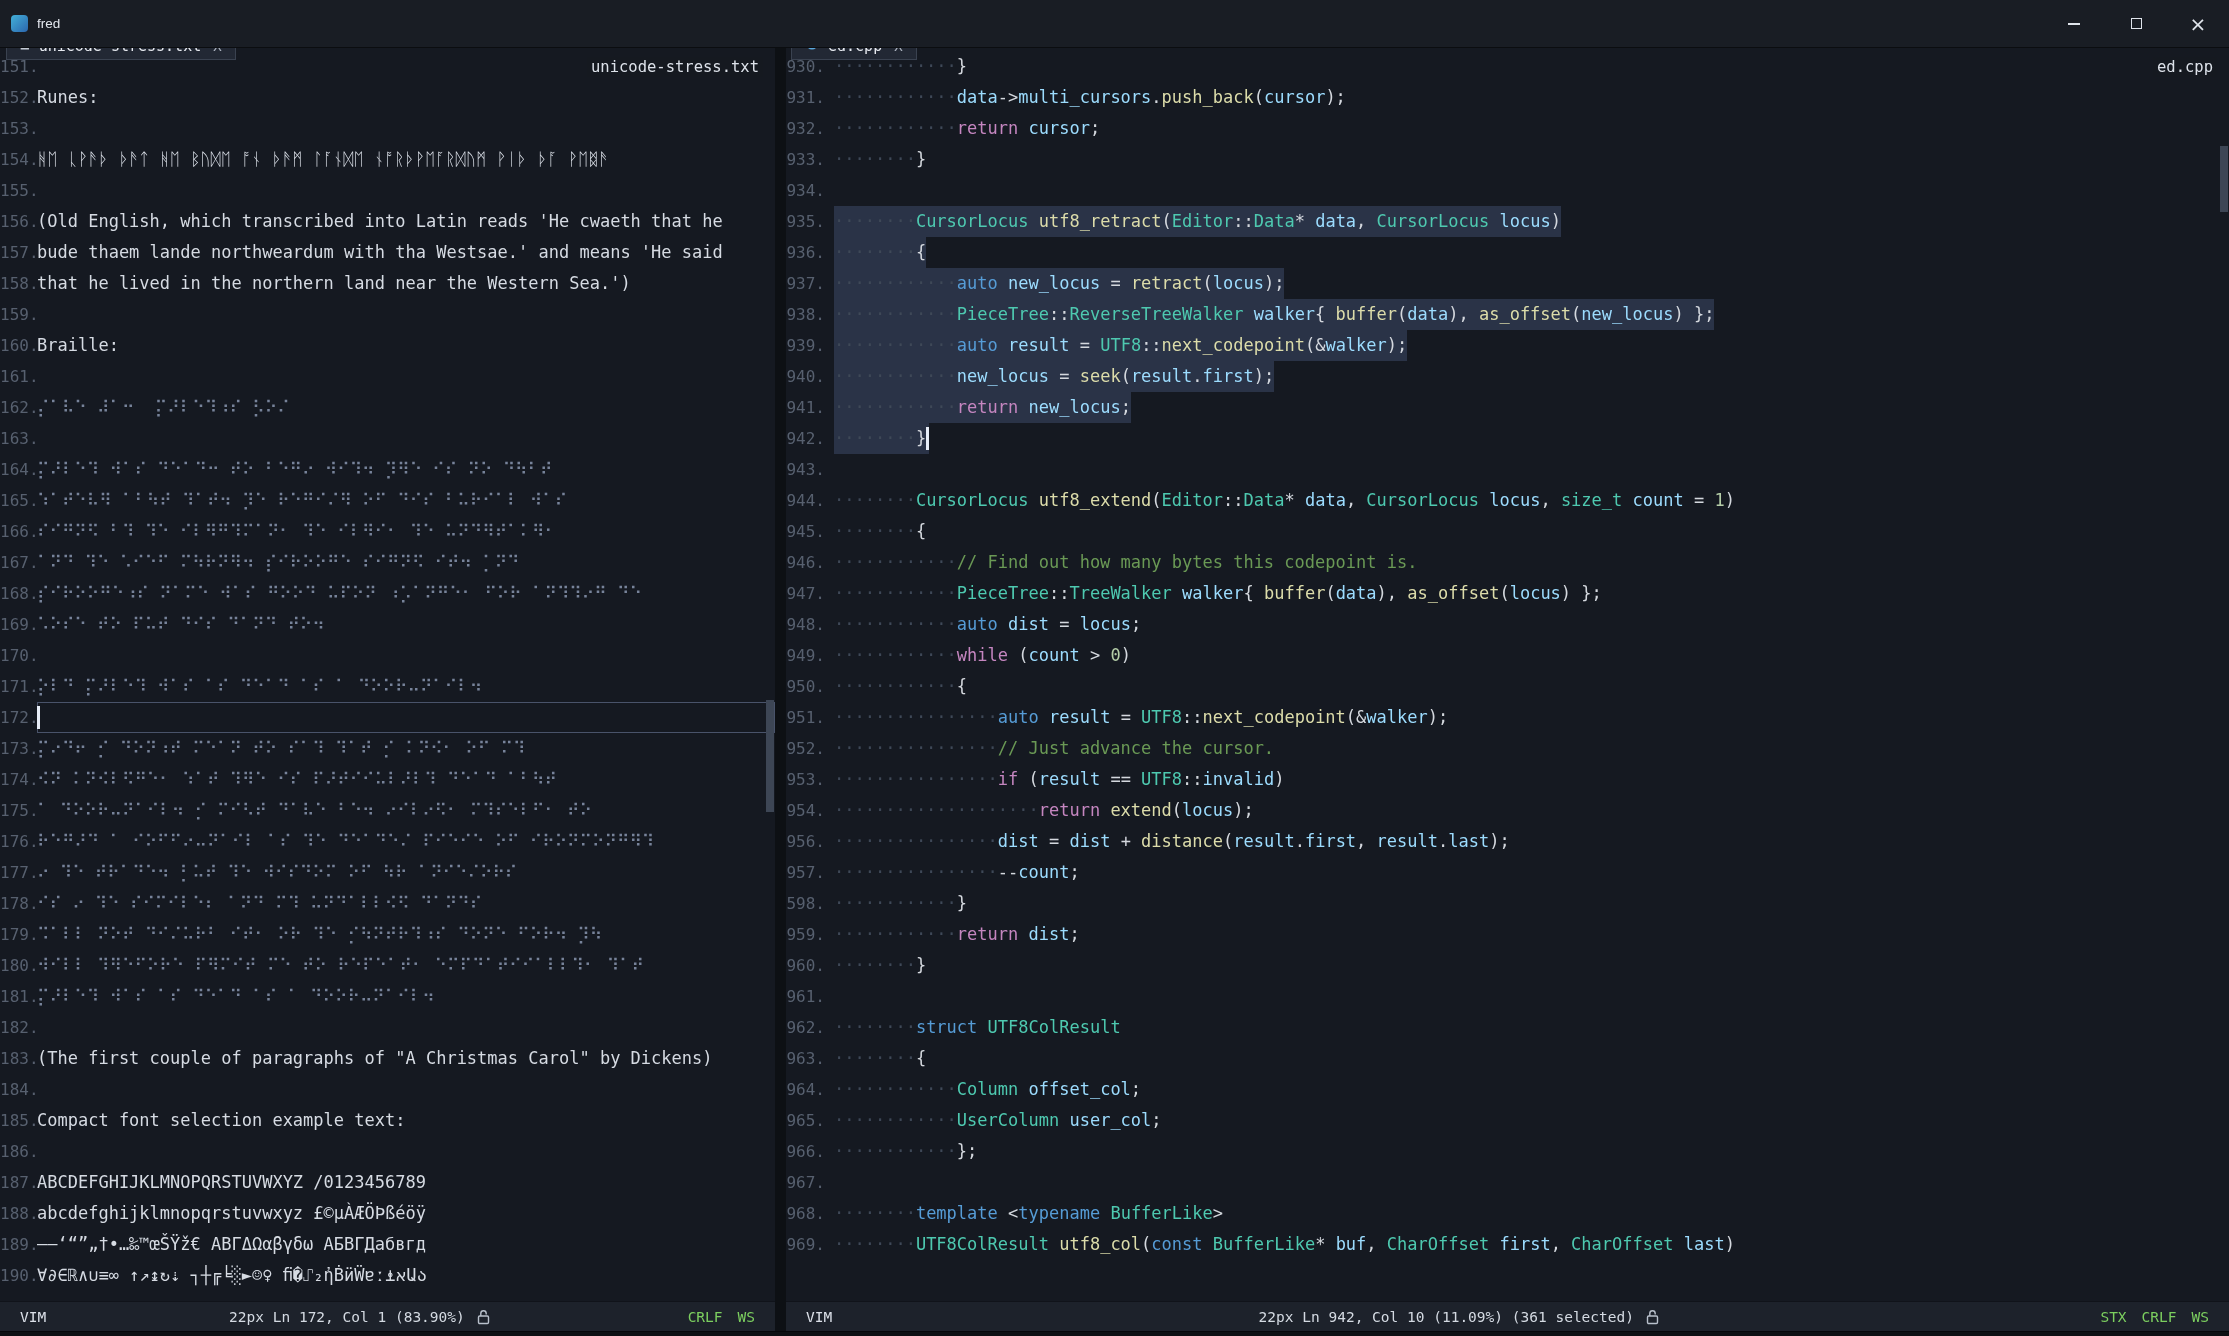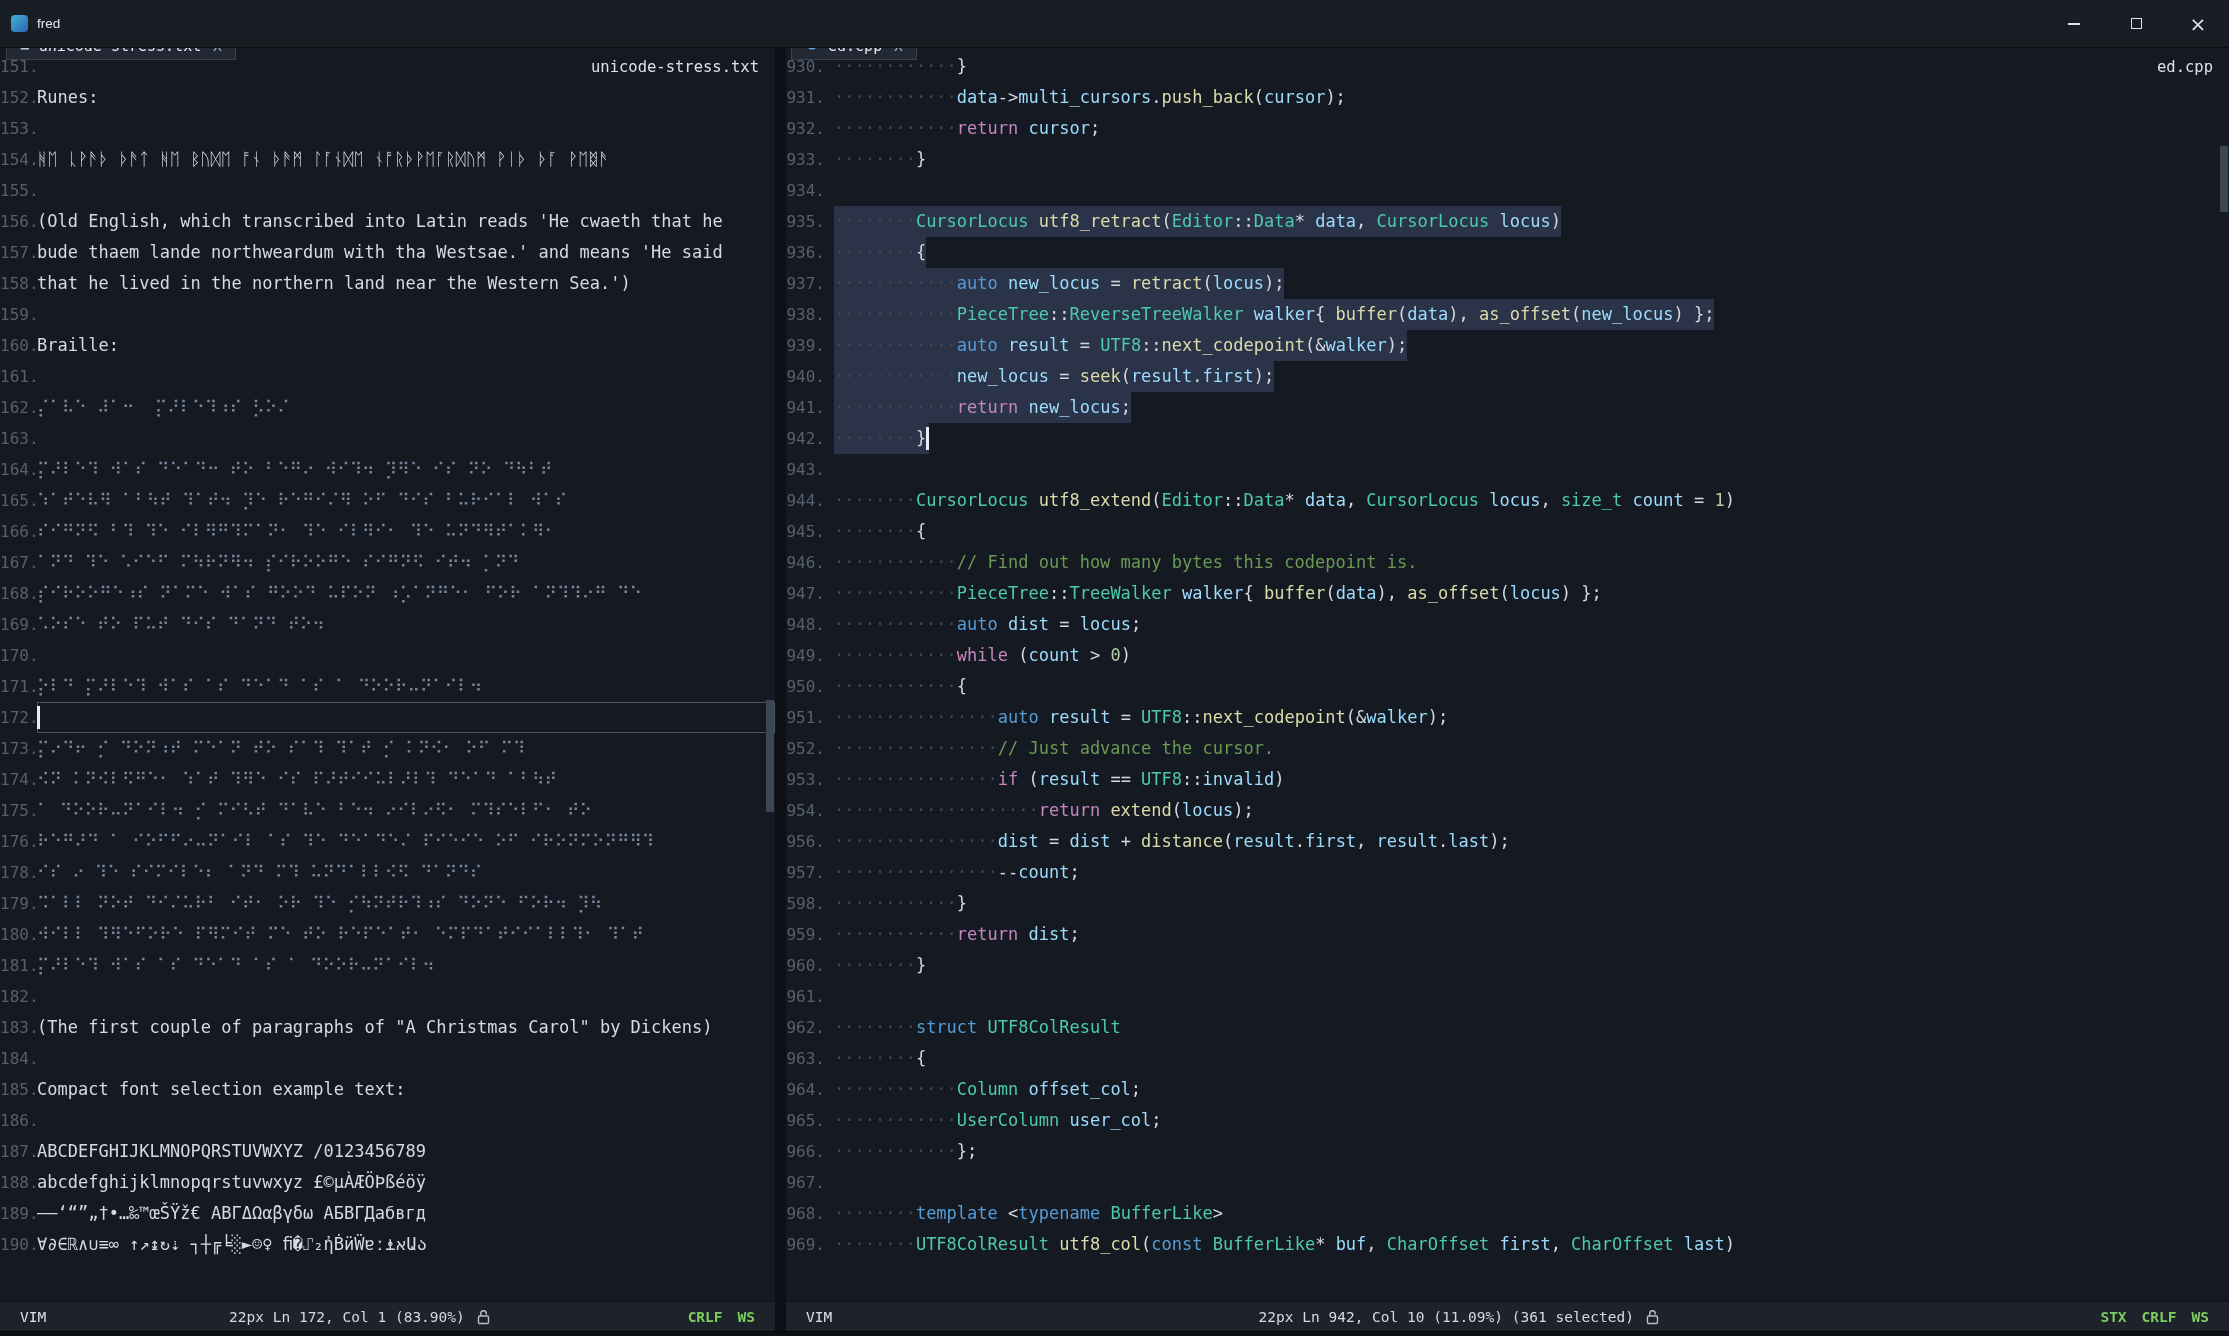--- a/index.html
+++ b/index.html
@@ -63,21 +63,21 @@
   .pane-left .sb .thumb{top:668px;height:112px}
   .pane-right .sb .thumb{top:114px;height:66px}
 
   
   .statusbar{position:absolute;left:0;right:0;bottom:0;height:30px;background:#1d222b;border-top:1px solid #10131a;display:flex;align-items:center;font-family:"DejaVu Sans Mono","DejaVu Sans",monospace;font-size:14.5px;color:#d4dae2;padding:0 20px;z-index:12}
   .mode{color:#dbe0e8}
   .sp{flex:1}
   .pos{color:#d4dae2}
   .lock{margin-left:12px;display:flex;align-items:center}
   .flags{display:flex}
-  .flag{color:#7ccf5f;margin-left:15px;font-weight:700}
+  .flag{color:#7ccf5f;margin-left:15px;font-weight:400}
 
   .bottom-edge{position:absolute;left:0;right:0;bottom:0;height:5px;background:#0d1014;border-top:1px solid #05070a;z-index:20}
 </style>
 </head>
 <body>
 
 <div class="window">
 
   <div class="titlebar">
     <span class="app-icon"></span>
@@ -120,20 +120,21 @@
             <div class="row"><span class="lnum">167.</span><span class="content"><span class="txt"><span class="tok-braille">⠁⠝⠙ ⠹⠑ ⠡⠊⠑⠋ ⠍⠳⠗⠝⠻⠲ ⡎⠊⠗⠕⠕⠛⠑ ⠎⠊⠛⠝⠫ ⠊⠞⠲ ⡁⠝⠙</span></span></span></div>
             <div class="row"><span class="lnum">168.</span><span class="content"><span class="txt"><span class="tok-braille">⡎⠊⠗⠕⠕⠛⠑⠰⠎ ⠝⠁⠍⠑ ⠺⠁⠎ ⠛⠕⠕⠙ ⠥⠏⠕⠝ ⠰⡡⠁⠝⠛⠑⠂ ⠋⠕⠗ ⠁⠝⠹⠹⠔⠛ ⠙⠑</span></span></span></div>
             <div class="row"><span class="lnum">169.</span><span class="content"><span class="txt"><span class="tok-braille">⠡⠕⠎⠑ ⠞⠕ ⠏⠥⠞ ⠙⠊⠎ ⠙⠁⠝⠙ ⠞⠕⠲</span></span></span></div>
             <div class="row"><span class="lnum">170.</span><span class="content"><span class="txt"></span></span></div>
             <div class="row"><span class="lnum">171.</span><span class="content"><span class="txt"><span class="tok-braille">⡕⠇⠙ ⡍⠜⠇⠑⠹ ⠺⠁⠎ ⠁⠎ ⠙⠑⠁⠙ ⠁⠎ ⠁ ⠙⠕⠕⠗⠤⠝⠁⠊⠇⠲</span></span></span></div>
             <div class="row cur-line"><span class="lnum">172.</span><span class="content"><span class="txt"><span class="caret"></span></span></span></div>
             <div class="row"><span class="lnum">173.</span><span class="content"><span class="txt"><span class="tok-braille">⡍⠔⠙⠖ ⡊ ⠙⠕⠝⠰⠞ ⠍⠑⠁⠝ ⠞⠕ ⠎⠁⠹ ⠹⠁⠞ ⡊ ⠅⠝⠪⠂ ⠕⠋ ⠍⠹</span></span></span></div>
             <div class="row"><span class="lnum">174.</span><span class="content"><span class="txt"><span class="tok-braille">⠪⠝ ⠅⠝⠪⠇⠫⠛⠑⠂ ⠱⠁⠞ ⠹⠻⠑ ⠊⠎ ⠏⠜⠞⠊⠊⠥⠇⠜⠇⠹ ⠙⠑⠁⠙ ⠁⠃⠳⠞</span></span></span></div>
             <div class="row"><span class="lnum">175.</span><span class="content"><span class="txt"><span class="tok-braille">⠁ ⠙⠕⠕⠗⠤⠝⠁⠊⠇⠲ ⡊ ⠍⠊⠣⠞ ⠙⠁⠧⠑ ⠃⠑⠲ ⠔⠊⠇⠔⠫⠂ ⠍⠹⠎⠑⠇⠋⠂ ⠞⠕</span></span></span></div>
             <div class="row"><span class="lnum">176.</span><span class="content"><span class="txt"><span class="tok-braille">⠗⠑⠛⠜⠙ ⠁ ⠊⠕⠋⠋⠔⠤⠝⠁⠊⠇ ⠁⠎ ⠹⠑ ⠙⠑⠁⠙⠑⠌ ⠏⠊⠑⠊⠑ ⠕⠋ ⠊⠗⠕⠝⠍⠕⠝⠛⠻⠹</span></span></span></div>
+            <div class="row"><span class="lnum">177.</span><span class="content"><span class="txt"><span class="tok-braille">⠔ ⠹⠑ ⠞⠗⠁⠙⠑⠲ ⡃⠥⠞ ⠹⠑ ⠺⠊⠎⠙⠕⠍ ⠕⠋ ⠳⠗ ⠁⠝⠊⠑⠌⠕⠗⠎</span></span></span></div>
             <div class="row"><span class="lnum">178.</span><span class="content"><span class="txt"><span class="tok-braille">⠊⠎ ⠔ ⠹⠑ ⠎⠊⠍⠊⠇⠑⠆ ⠁⠝⠙ ⠍⠹ ⠥⠝⠙⠁⠇⠇⠪⠫ ⠙⠁⠝⠙⠎</span></span></span></div>
             <div class="row"><span class="lnum">179.</span><span class="content"><span class="txt"><span class="tok-braille">⠩⠁⠇⠇ ⠝⠕⠞ ⠙⠊⠌⠥⠗⠃ ⠊⠞⠂ ⠕⠗ ⠹⠑ ⡊⠳⠝⠞⠗⠹⠰⠎ ⠙⠕⠝⠑ ⠋⠕⠗⠲ ⡹⠳</span></span></span></div>
             <div class="row"><span class="lnum">180.</span><span class="content"><span class="txt"><span class="tok-braille">⠺⠊⠇⠇ ⠹⠻⠑⠋⠕⠗⠑ ⠏⠻⠍⠊⠞ ⠍⠑ ⠞⠕ ⠗⠑⠏⠑⠁⠞⠂ ⠑⠍⠏⠙⠁⠞⠊⠊⠁⠇⠇⠹⠂ ⠹⠁⠞</span></span></span></div>
             <div class="row"><span class="lnum">181.</span><span class="content"><span class="txt"><span class="tok-braille">⡍⠜⠇⠑⠹ ⠺⠁⠎ ⠁⠎ ⠙⠑⠁⠙ ⠁⠎ ⠁ ⠙⠕⠕⠗⠤⠝⠁⠊⠇⠲</span></span></span></div>
             <div class="row"><span class="lnum">182.</span><span class="content"><span class="txt"></span></span></div>
             <div class="row"><span class="lnum">183.</span><span class="content"><span class="txt"><span class="tok-plain">(The first couple of paragraphs of "A Christmas Carol" by Dickens)</span></span></span></div>
             <div class="row"><span class="lnum">184.</span><span class="content"><span class="txt"></span></span></div>
             <div class="row"><span class="lnum">185.</span><span class="content"><span class="txt"><span class="tok-plain">Compact font selection example text:</span></span></span></div>
             <div class="row"><span class="lnum">186.</span><span class="content"><span class="txt"></span></span></div>
             <div class="row"><span class="lnum">187.</span><span class="content"><span class="txt"><span class="tok-plain">ABCDEFGHIJKLMNOPQRSTUVWXYZ /0123456789</span></span></span></div>

